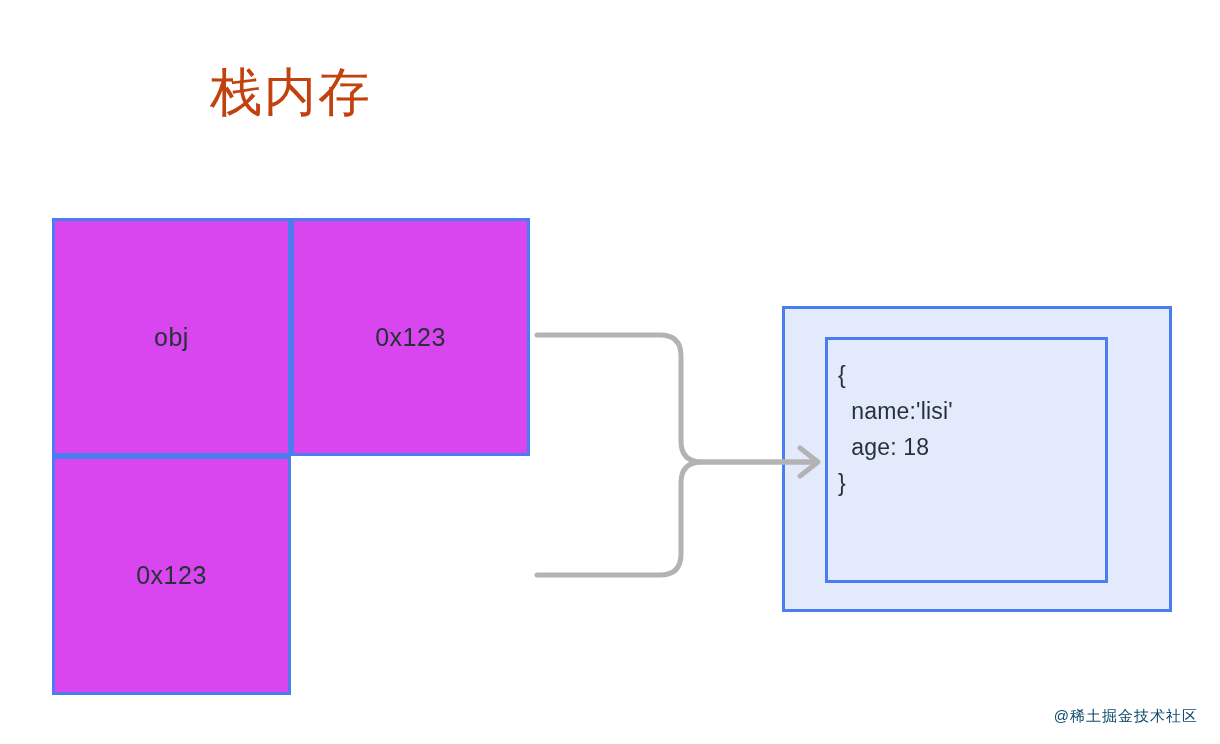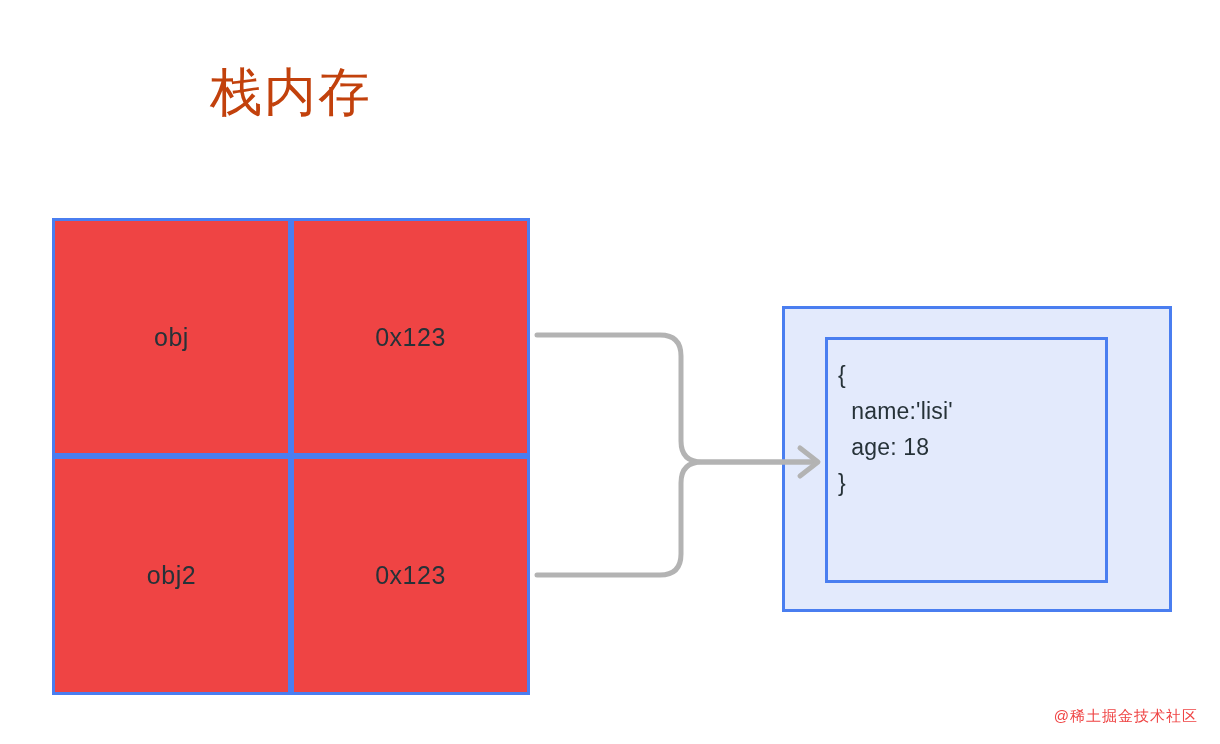--- a/index.html
+++ b/index.html
@@ -51,21 +51,21 @@
     top: 218px;
     width: 478px;
     height: 477px;
     display: grid;
     grid-template-columns: 239px 239px;
     grid-template-rows: 238px 239px;
     box-sizing: border-box;
   }
   .cell {
     box-sizing: border-box;
-    background: #ef4444;
+    background: #d946ef;
     border: 3px solid #4a7ef0;
     display: flex;
     align-items: center;
     justify-content: center;
     font-size: 25px;
     color: #263238;
     letter-spacing: 0.5px;
   }
 
   
@@ -109,37 +109,36 @@
     height: 744px;
     pointer-events: none;
   }
 
   
   .watermark {
     position: absolute;
     right: 22px;
     bottom: 18px;
     font-size: 15px;
-    color: #ef4444;
+    color: #0c4a6e;
     letter-spacing: 1px;
     white-space: nowrap;
   }
 </style>
 </head>
 <body>
 
 <div class="canvas">
 
   <div class="title" id="stack-title">栈内存</div>
 
 
   <div class="stack-table">
     <div class="cell">obj</div>
     <div class="cell">0x123</div>
-    <div class="cell">obj2</div>
     <div class="cell">0x123</div>
   </div>
 
   <div class="heap-outer"></div>
 
   <div class="heap-inner"></div>
 
   <div class="heap-code">{
   name:'lisi'
   age: 18

